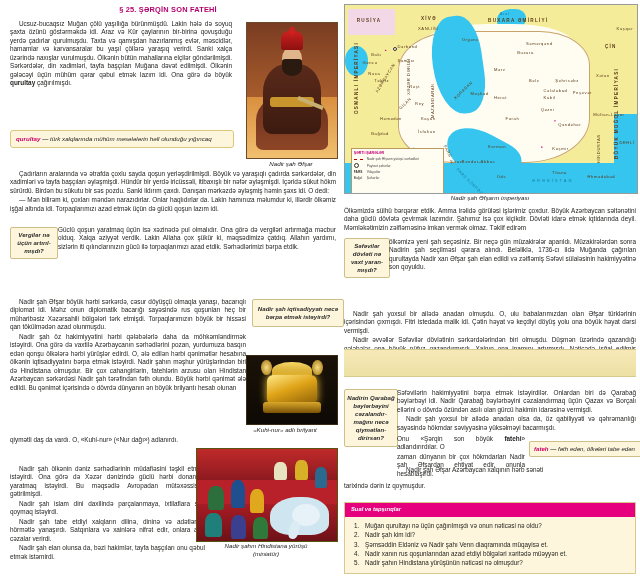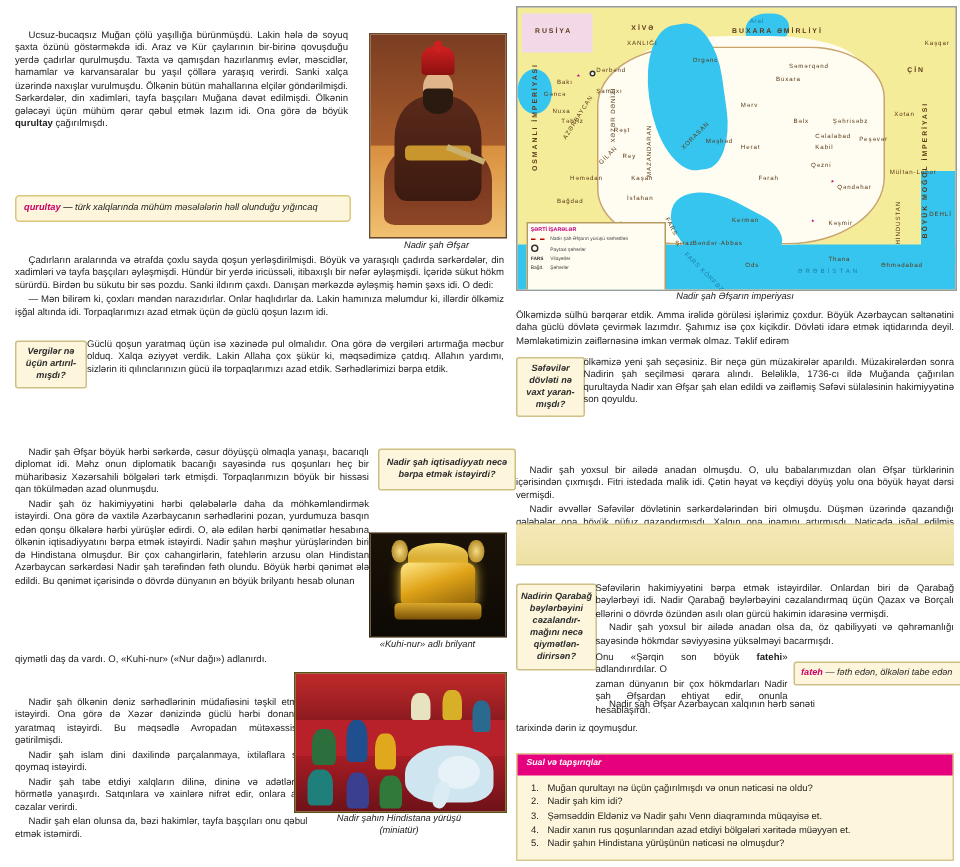--- a/index.html
+++ b/index.html
@@ -233,20 +233,21 @@
   .mn-f8{position:absolute;left:84%;top:20%;width:9%;height:22%;
     background:#2a6a8f;border-radius:40% 40% 16% 16%;}
   .mn-f9{position:absolute;left:55%;top:14%;width:9%;height:20%;
     background:#e7e2c0;border-radius:40% 40% 16% 16%;}
 </style>
 </head>
 <body>
 
 <div class="page">
 
+  <div class="title">§ 25. ŞƏRQİN SON FATEHİ</div>
 
   <div class="col-left-top">
     <p class="indent"><span>Ucsuz-bucaqsız Muğan çölü yaşıllığa bürünmüşdü. Lakin hələ də soyuq şaxta özünü göstərməkdə idi. Araz və Kür çaylarının bir-birinə qovuşduğu yerdə çadırlar qurulmuşdu. Taxta və qamışdan hazırlanmış evlər, məscidlər, hamamlar və karvansaralar bu yaşıl çöllərə yaraşıq verirdi. Sanki xalça üzərində naxışlar vurulmuşdu. Ölkənin bütün mahallarına elçilər göndərilmişdi. Sərkərdələr, din xadimləri, tayfa başçıları Muğana dəvət edilmişdi. Ölkənin gələcəyi üçün mühüm qərar qəbul etmək lazım idi. Ona görə də böyük</span>
       <span class="bold">qurultay</span><span> çağırılmışdı.</span></p>
   </div>
 
   <div class="def-box">
     <span class="def-term">qurultay</span><span> — türk xalqlarında mühüm məsələlərin həll olunduğu yığıncaq</span>
   </div>
 

